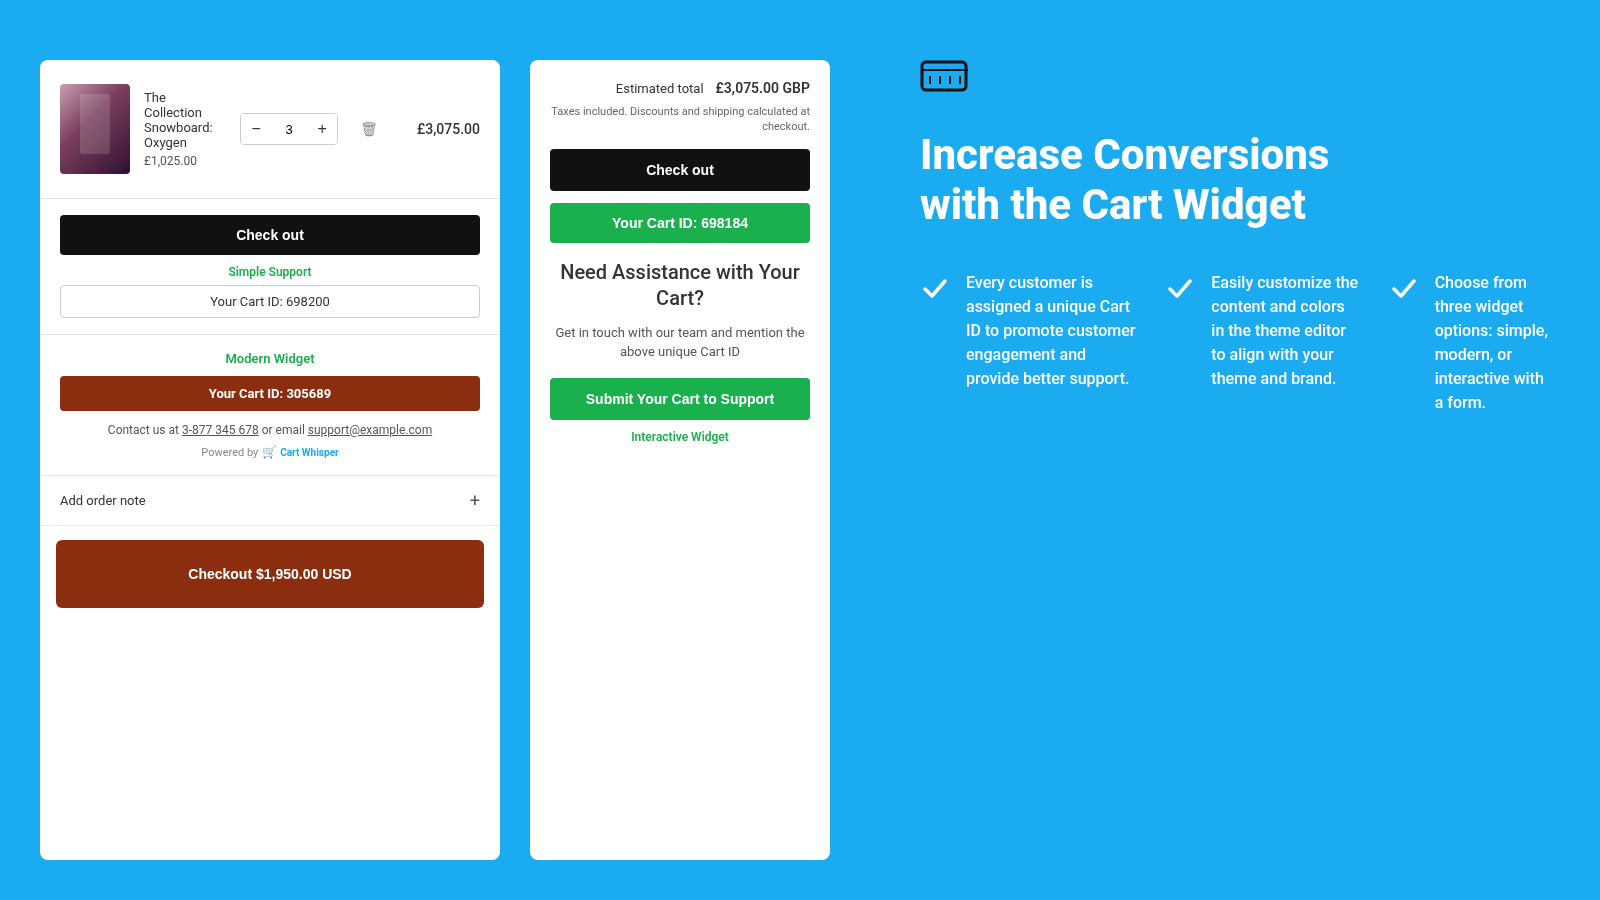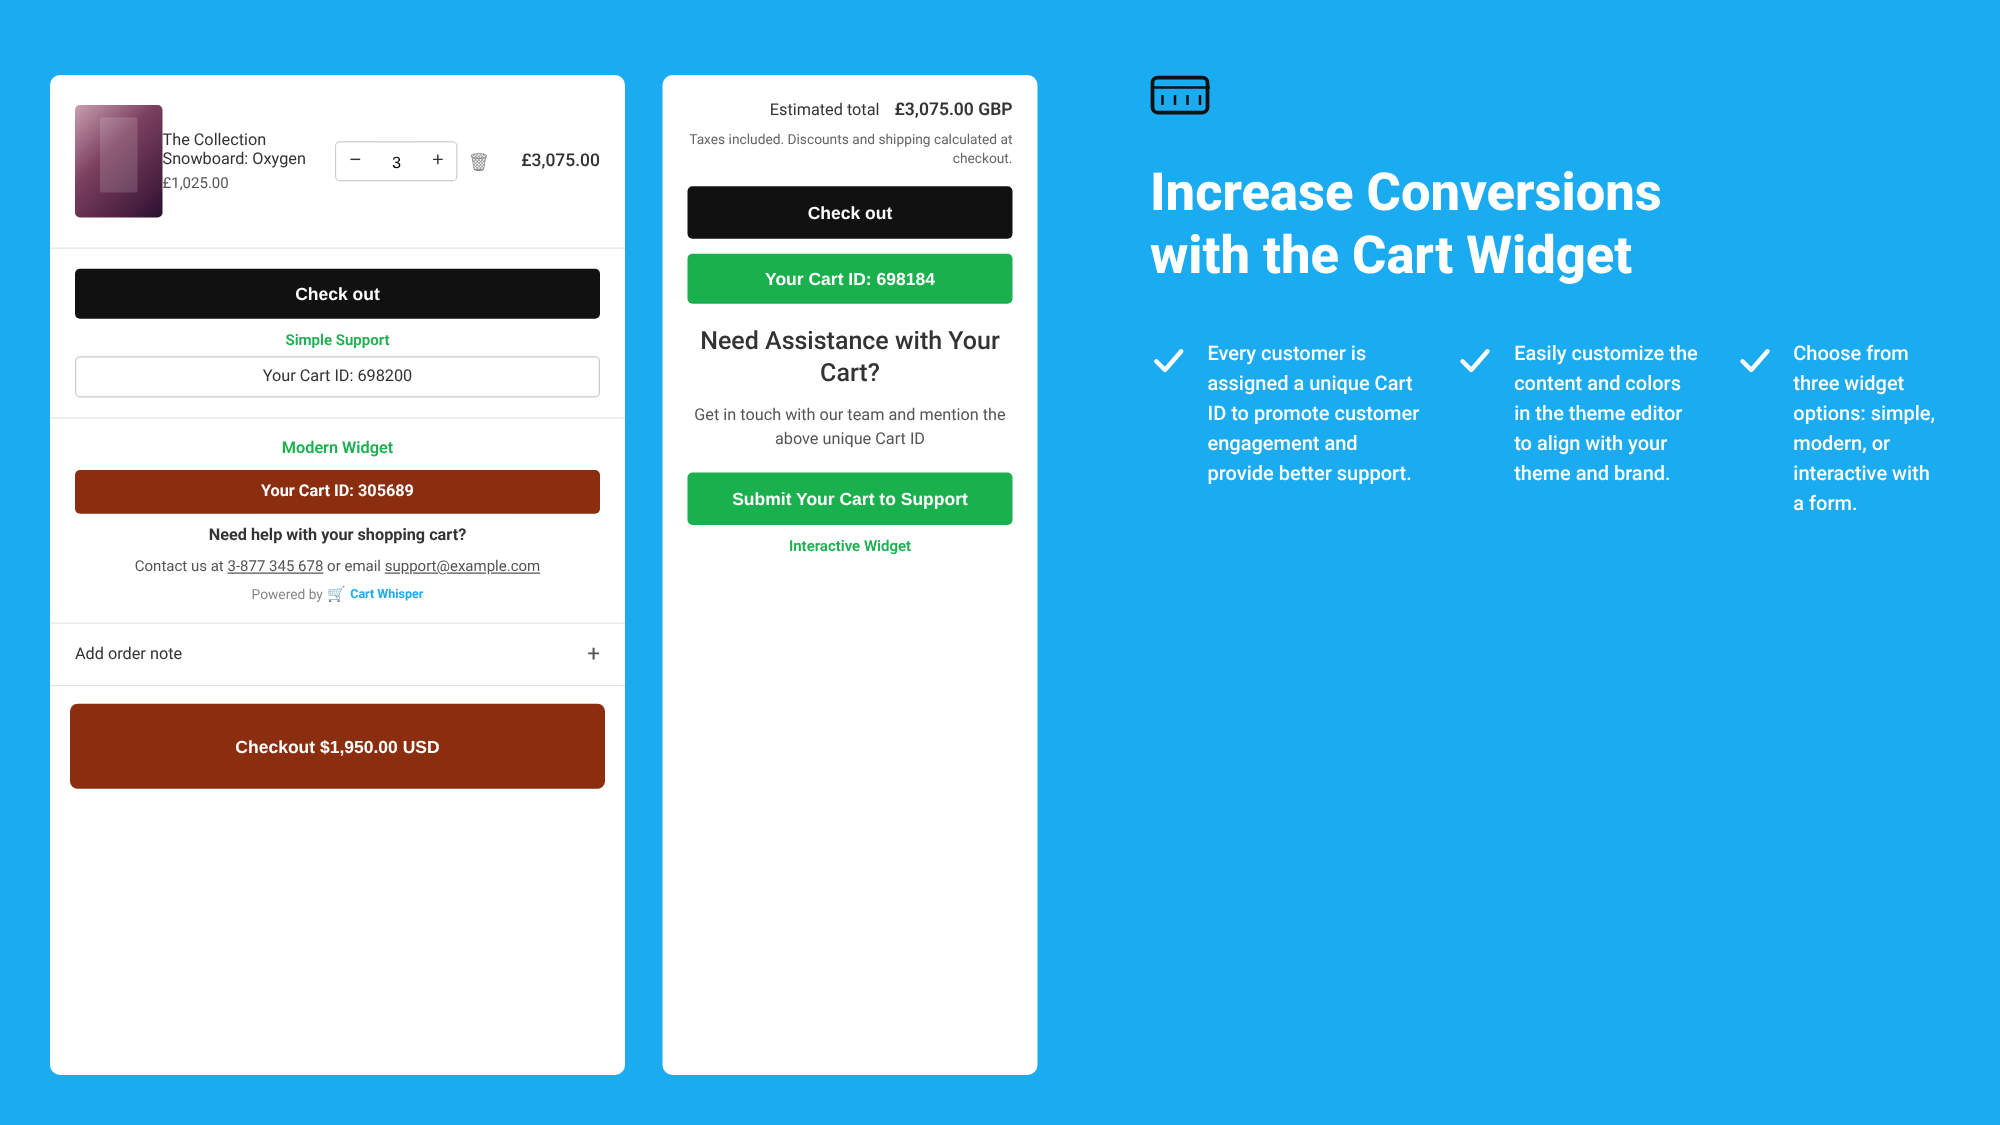--- a/index.html
+++ b/index.html
@@ -32,20 +32,21 @@
       overflow: hidden;
       padding: 0;
     }
 
     
     .product-row {
       display: flex;
       align-items: center;
       padding: 24px 20px;
       border-bottom: 1px solid #e5e5e5;
+      gap: 14px;
     }
     .product-image {
       width: 70px;
       height: 90px;
       background: linear-gradient(135deg, #c8a0b0 0%, #7c4060 40%, #4a2040 80%, #2a1030 100%);
       border-radius: 4px;
       flex-shrink: 0;
       position: relative;
       overflow: hidden;
     }
@@ -410,21 +411,20 @@
 
     <div class="widget-section">
       <button class="simple-widget-checkout-btn">Check out</button>
       <div class="simple-widget-label">Simple Support</div>
       <div class="simple-cart-id-box">Your Cart ID: 698200</div>
     </div>
 
     <div class="widget-section">
       <div class="modern-widget-label">Modern Widget</div>
       <div class="modern-cart-id-box">Your Cart ID: 305689</div>
-      <div class="modern-help-text">Need help with your shopping cart?</div>
       <div class="modern-contact-text">
         Contact us at <a href="#">3-877 345 678</a> or email <a href="#">support@example.com</a>
       </div>
       <div class="modern-powered">
         <span>Powered by</span>
         <span class="powered-logo">
           <span class="powered-logo-icon">🛒</span>
           <span>Cart Whisper</span>
         </span>
       </div>

